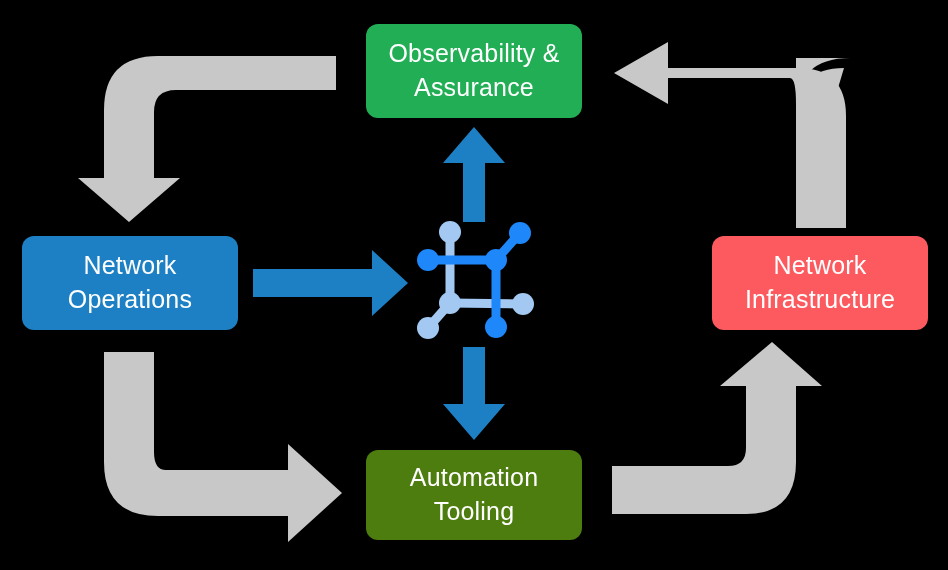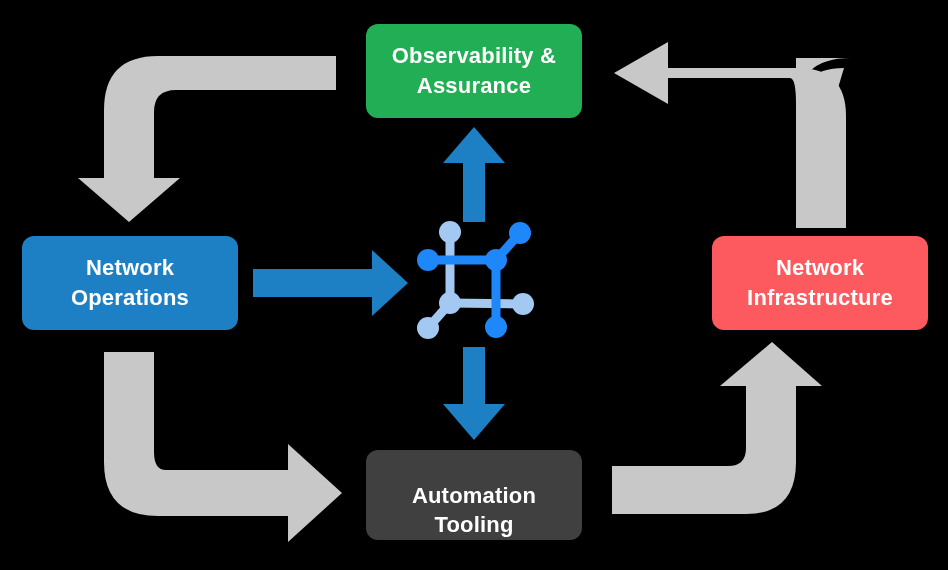--- a/index.html
+++ b/index.html
@@ -20,23 +20,23 @@
     position: absolute;
     display: flex;
     align-items: center;
     justify-content: center;
     border-radius: 12px;
     box-sizing: border-box;
     text-align: center;
   }
   .node-label {
     color: #ffffff;
-    font-size: 22px;
+    font-size: 25px;
     line-height: 1.35;
-    font-weight: 700;
+    font-weight: 400;
     letter-spacing: 0.2px;
     white-space: pre-line;
     padding: 0 10px;
   }
   #box-observability {
     left: 366px; top: 24px; width: 216px; height: 94px;
   }
   #box-operations {
     left: 22px; top: 236px; width: 216px; height: 94px;
   }
@@ -126,18 +126,18 @@
   <div class="node-box" id="box-operations" style="background:#1E80C4;">
     <span class="node-label">Network
 Operations</span>
   </div>
 
   <div class="node-box" id="box-infrastructure" style="background:#FC5A5E;">
     <span class="node-label">Network
 Infrastructure</span>
   </div>
 
-  <div class="node-box" id="box-automation" style="background:#404040;align-items:flex-end;">
+  <div class="node-box" id="box-automation" style="background:#4d7c0f;">
     <span class="node-label">Automation
 Tooling</span>
   </div>
 
 </div>
 
 </body></html>

